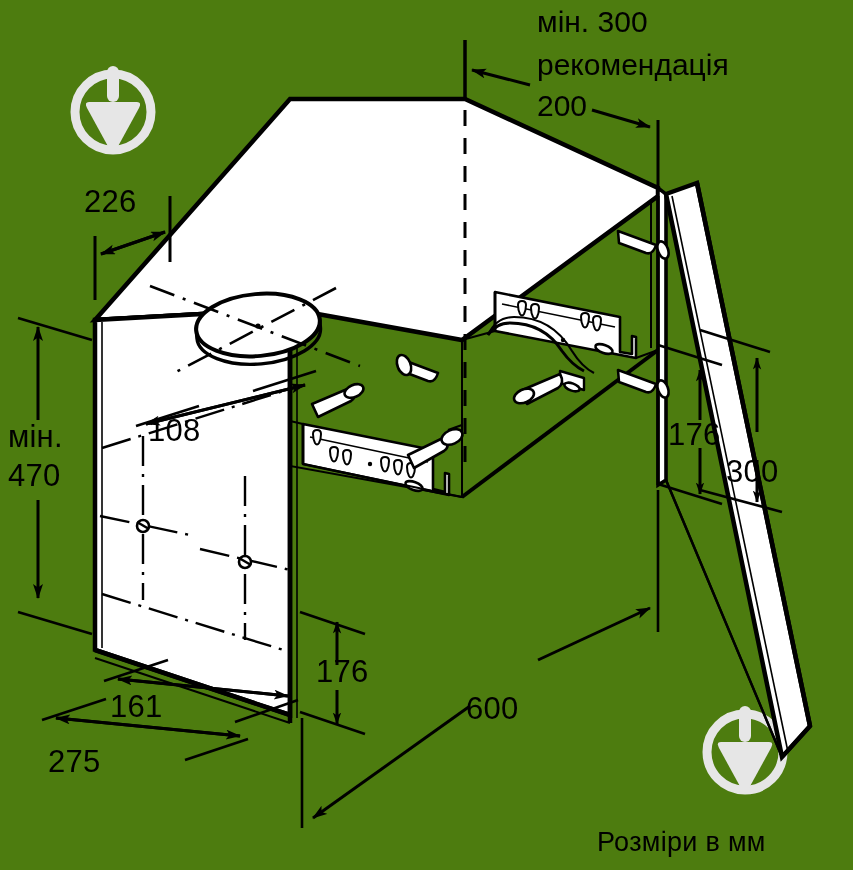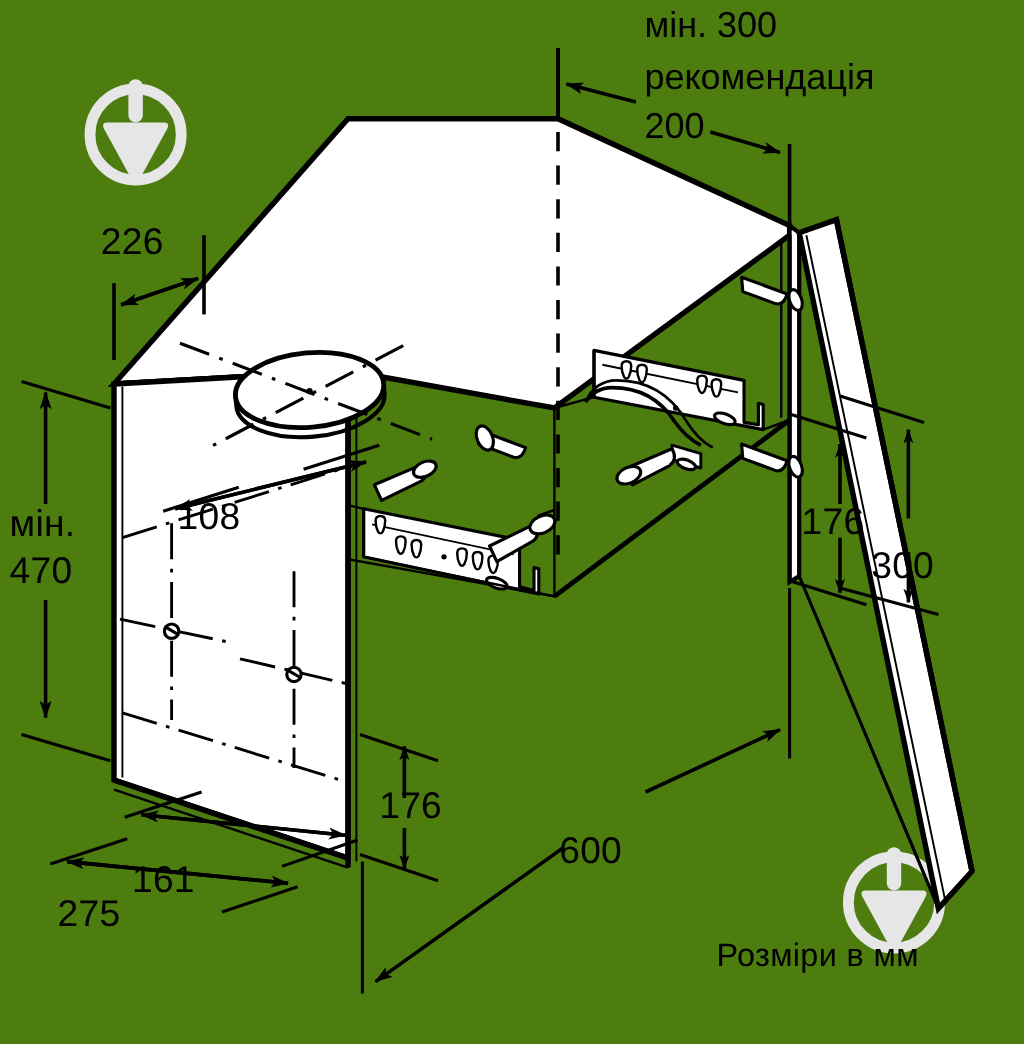--- a/index.html
+++ b/index.html
@@ -290,27 +290,27 @@
   <div class="lbl note multiline" style="left:537px; top:88px;">200</div>
 
   <div class="lbl dim" style="left:84px; top:185px;">226</div>
 
   <div class="lbl dim" style="left:148px; top:414px;">108</div>
 
   <div class="lbl dim" style="left:8px; top:420px;">мін.</div>
 
   <div class="lbl dim" style="left:8px; top:459px;">470</div>
 
-  <div class="lbl dim" style="left:110px; top:690px;margin-top:26px;">161</div>
+  <div class="lbl dim" style="left:110px; top:690px;">161</div>
 
   <div class="lbl dim" style="left:48px; top:745px;text-align:right;">275</div>
 
   <div class="lbl dim" style="left:316px; top:655px;">176</div>
 
   <div class="lbl dim" style="left:668px; top:418px;">176</div>
 
   <div class="lbl dim" style="left:726px; top:455px;">300</div>
 
   <div class="lbl dim" style="left:466px; top:692px;">600</div>
 
-  <div class="lbl foot" style="left:597px; top:781px;">Розміри в мм</div>
+  <div class="lbl foot" style="left:597px; top:827px;">Розміри в мм</div>
 
 </div>
 
 </body></html>

